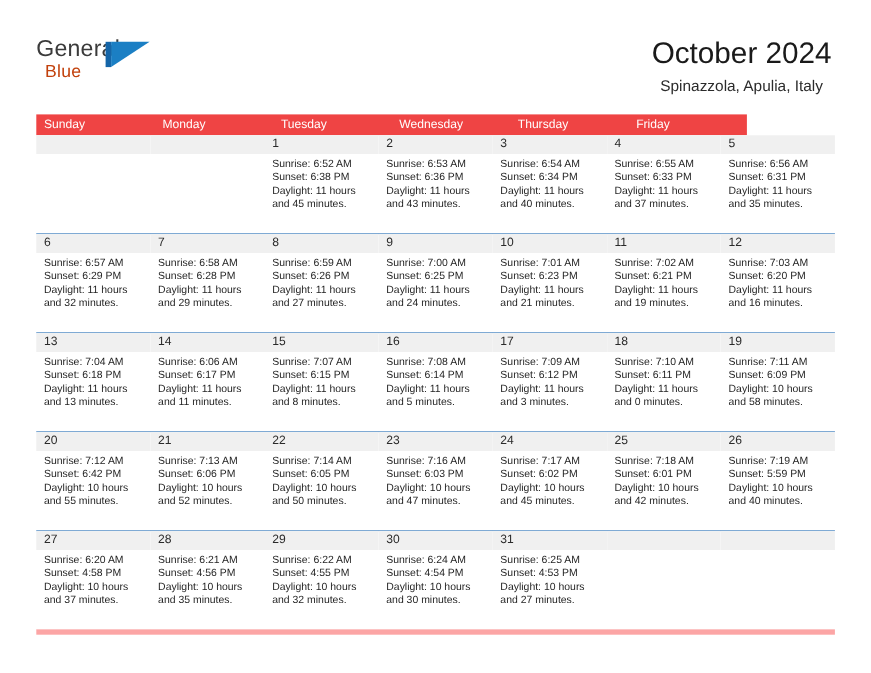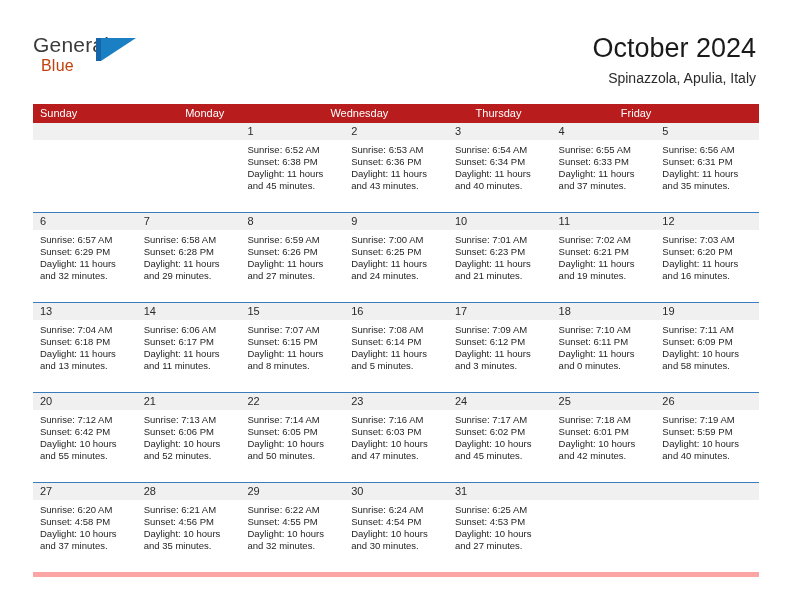--- a/index.html
+++ b/index.html
@@ -93,34 +93,35 @@
     color: #1a1a1a;
     line-height: 32px;
     white-space: nowrap;
   }
   .cal-subtitle {
     margin-top: 6px;
     font-size: 14px;
     color: #2b2b2b;
     line-height: 17px;
     white-space: nowrap;
+    text-align: center;
   }
 
   
   .calendar {
     position: absolute;
     left: 33px;
     top: 104px;
     width: 726px;
   }
   .weekday-row {
     display: flex;
-    width: 726px;
+    width: 646px;
     height: 19px;
-    background: #b91c1c;
+    background: #ef4444;
   }
   .weekday-cell {
     flex: 1 1 0;
     color: #ffffff;
     font-size: 11px;
     line-height: 19px;
     padding-left: 7px;
     box-sizing: border-box;
     white-space: nowrap;
     overflow: hidden;
@@ -183,20 +184,21 @@
       <div class="cal-subtitle">Spinazzola, Apulia, Italy</div>
     </div>
 
   </div>
 
   <div class="calendar">
 
     <div class="weekday-row">
       <div class="weekday-cell">Sunday</div>
       <div class="weekday-cell">Monday</div>
+      <div class="weekday-cell">Tuesday</div>
       <div class="weekday-cell">Wednesday</div>
       <div class="weekday-cell">Thursday</div>
       <div class="weekday-cell">Friday</div>
     </div>
 
     <div class="week-row">
       <div class="day-cell empty">
         <div class="day-num-band">
             <span class="day-num"></span>
           </div>

